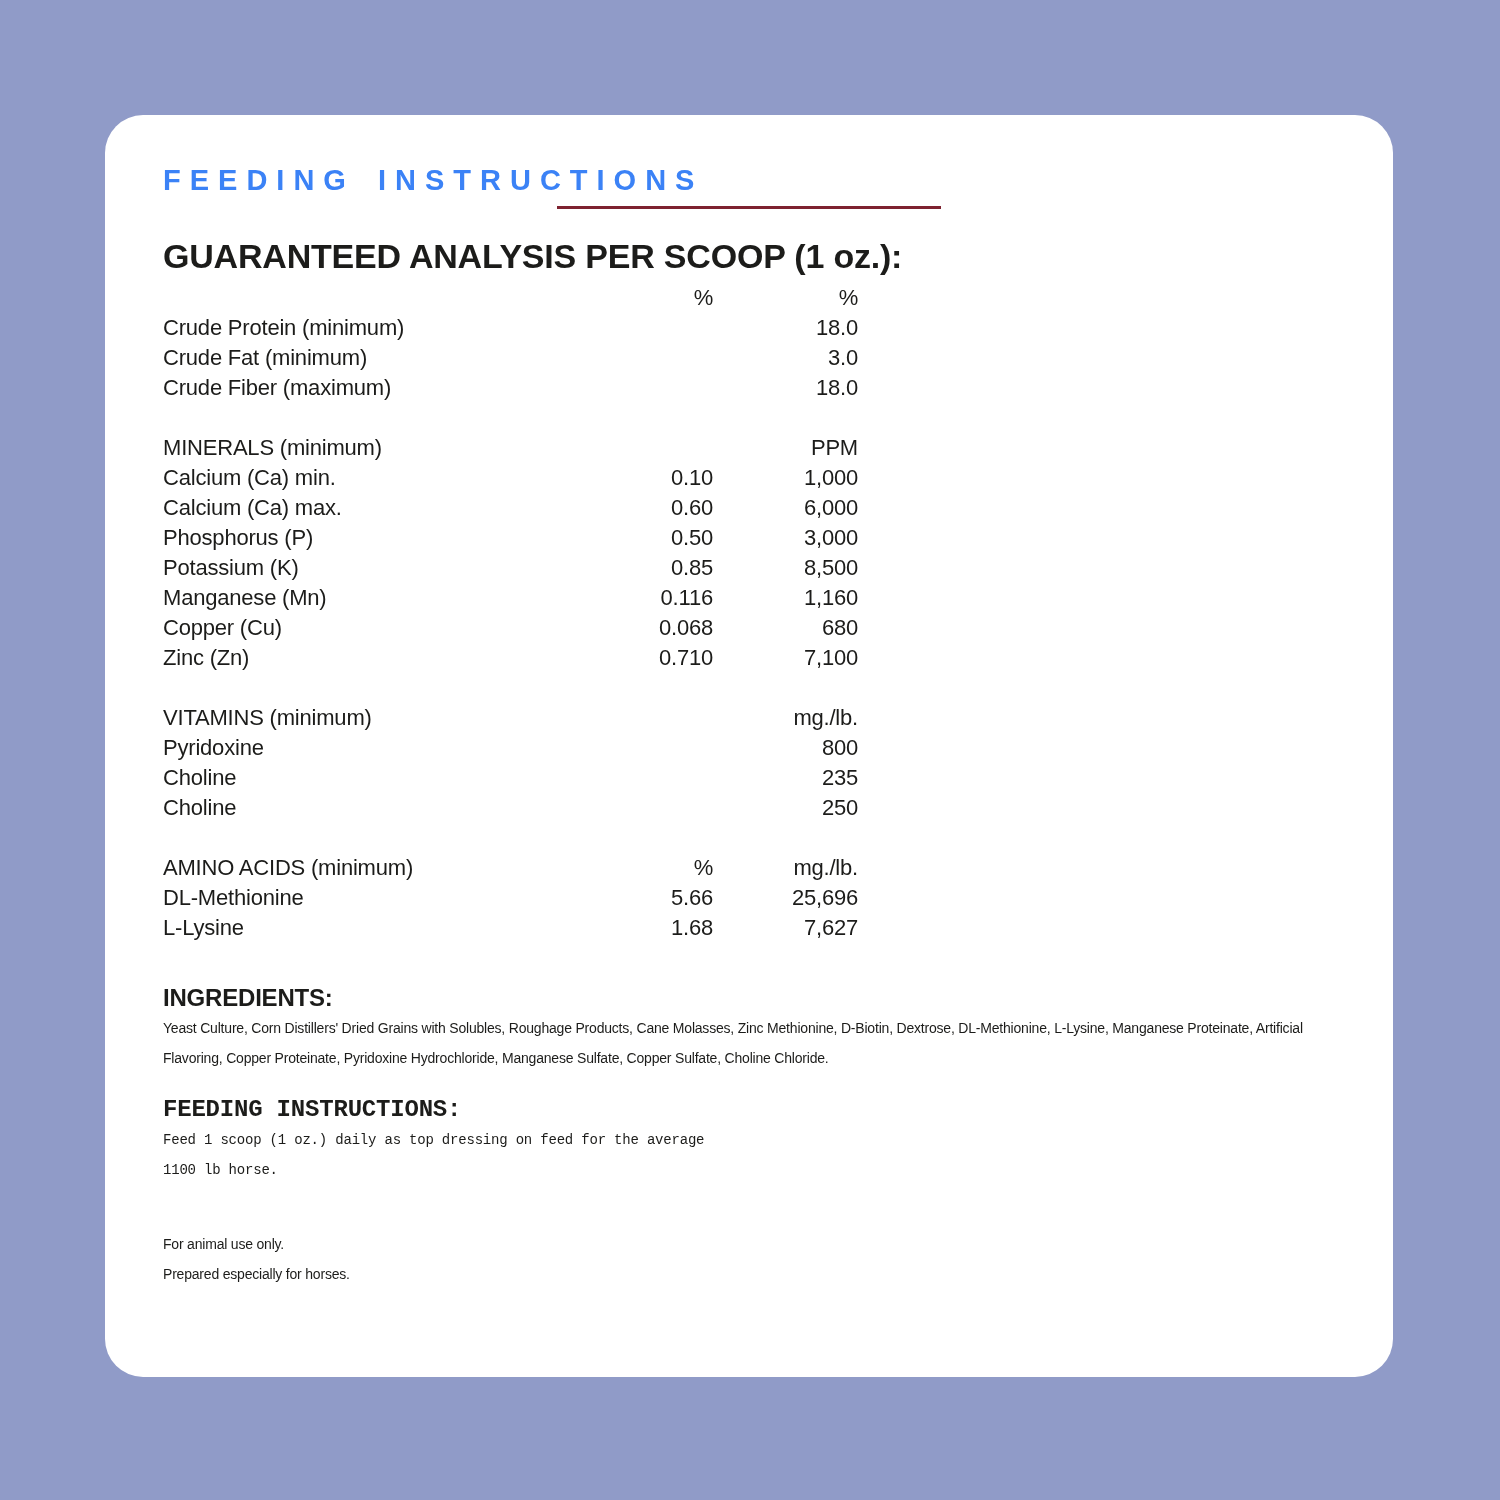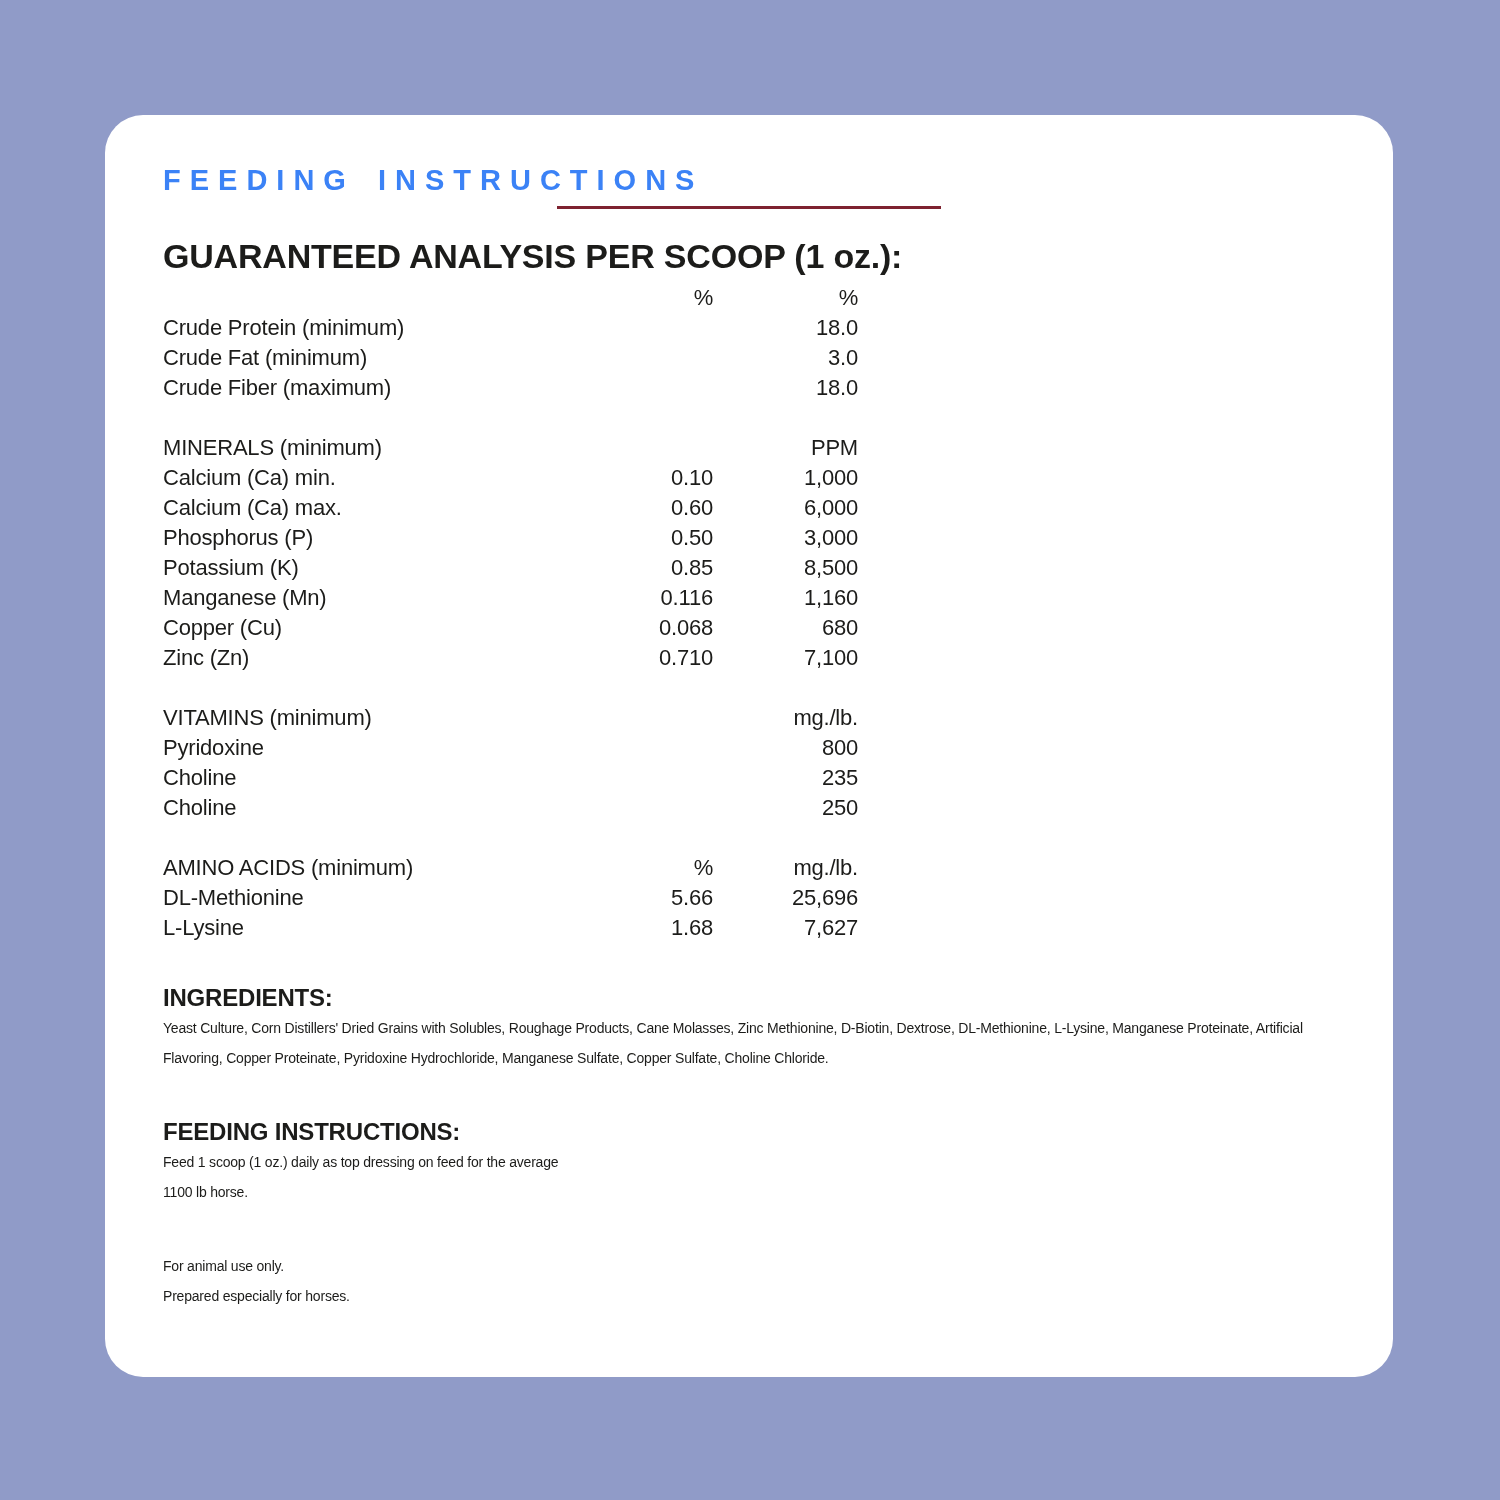--- a/index.html
+++ b/index.html
@@ -71,21 +71,21 @@
     letter-spacing: -0.2px;
     line-height: 30px;
   }
   .body-text {
     font-size: 14px;
     line-height: 30px;
     letter-spacing: -0.2px;
   }
   .pre { white-space: pre-line; }
   .ingredients-section { margin-top: 40px; }
-  .feeding-section { margin-top: 44px; }
+  .feeding-section { margin-top: 22px; font-family: Liberation Mono, monospace; }
   .footer-note { margin-top: 44px; }
 </style>
 </head>
 <body>
 
 <div class="card">
   <div class="title">FEEDING INSTRUCTIONS</div>
   <div class="title-underline"></div>
 
   <div class="ga-heading">GUARANTEED ANALYSIS PER SCOOP (1 oz.):</div>

